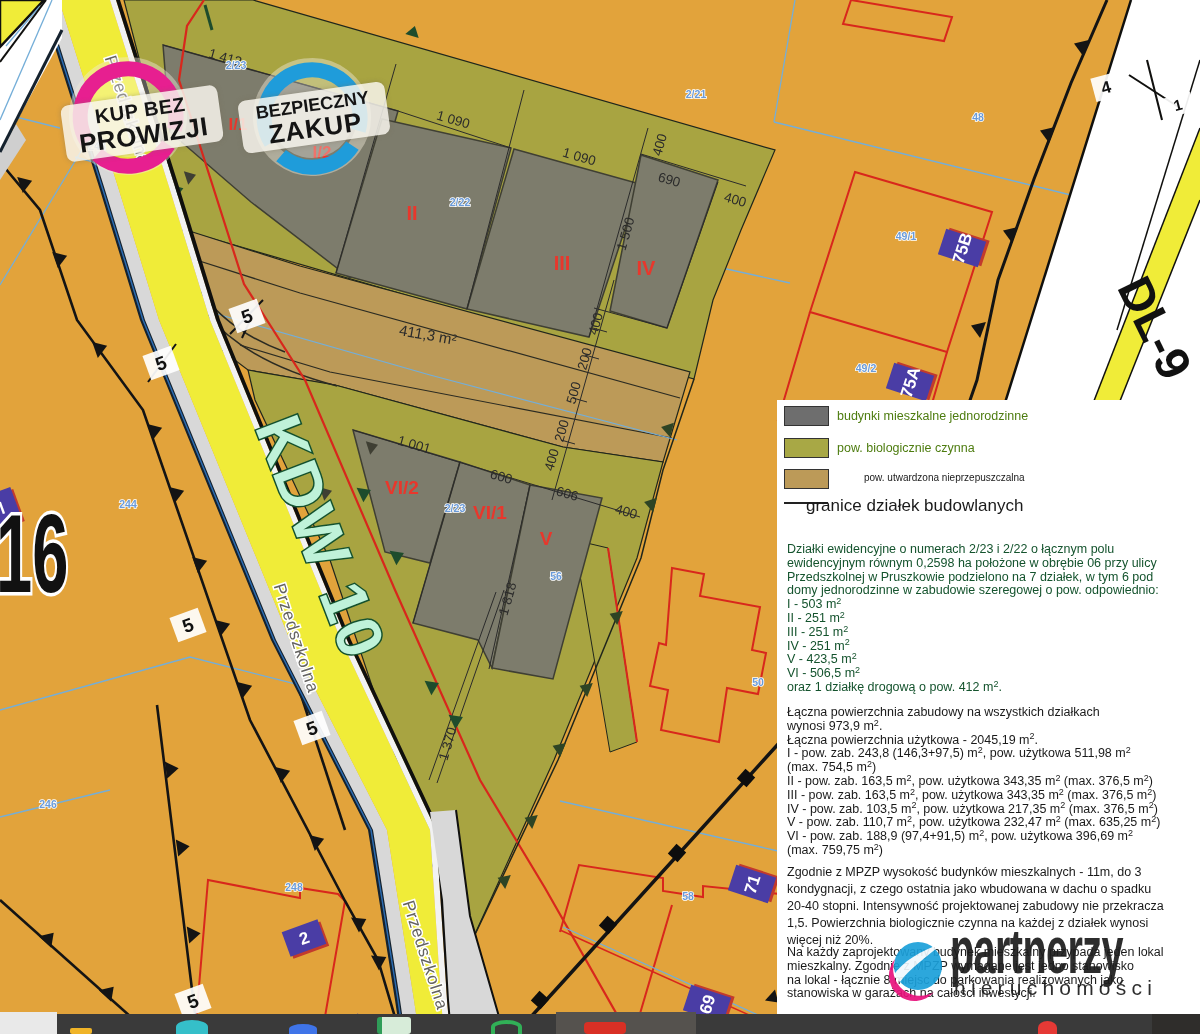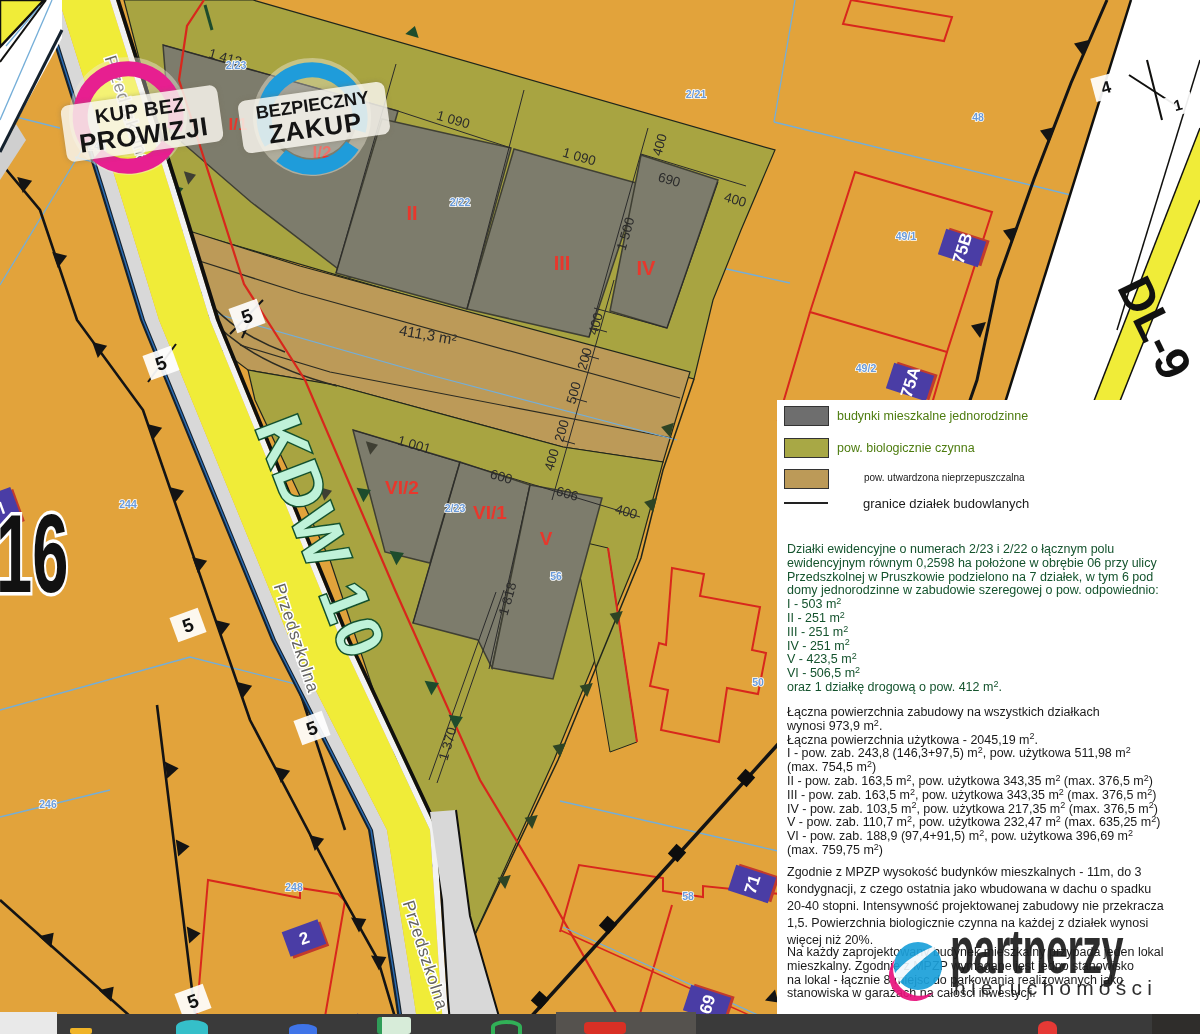--- a/index.html
+++ b/index.html
@@ -485,21 +485,21 @@
 
 <div class="abs" style="left:777px;top:400px;width:423px;height:614px;background:#ffffff;"></div>
 
 <div class="abs" style="left:784px;top:406px;width:43px;height:18px;background:#6e6e6e;border:1px solid #333;"></div>
 <div class="abs" style="left:837px;top:409px;font-size:12.5px;color:#4d7c0f;">budynki mieszkalne jednorodzinne</div>
 <div class="abs" style="left:784px;top:438px;width:43px;height:18px;background:#a8a845;border:1px solid #333;"></div>
 <div class="abs" style="left:837px;top:441px;font-size:12.5px;color:#4d7c0f;">pow. biologicznie czynna</div>
 <div class="abs" style="left:784px;top:469px;width:43px;height:18px;background:#bc9a58;border:1px solid #333;"></div>
 <div class="abs" style="left:837px;top:472px;font-size:10px;color:#1a1a1a;margin-left:27px;">pow. utwardzona nieprzepuszczalna</div>
 <div class="abs" style="left:784px;top:502px;width:44px;height:2px;background:#222;"></div>
-<div class="abs" style="left:863px;top:496px;font-size:13px;color:#1a1a1a;">granice działek budowlanych</div>
+<div class="abs" style="left:806px;top:496px;font-size:17px;color:#1a1a1a;">granice działek budowlanych</div>
 
 <div class="abs" style="left:787px;top:543px;width:404px;font-size:12.5px;line-height:13.8px;color:#14532d;">
 Działki ewidencyjne o numerach 2/23 i 2/22 o łącznym polu<br>
 ewidencyjnym równym 0,2598 ha położone w obrębie 06 przy ulicy<br>
 Przedszkolnej w Pruszkowie podzielono na 7 działek, w tym 6 pod<br>
 domy jednorodzinne w zabudowie szeregowej o pow. odpowiednio:<br>
 I - 503 m<sup>2</sup><br>
 II - 251 m<sup>2</sup><br>
 III - 251 m<sup>2</sup><br>
 IV - 251 m<sup>2</sup><br>

